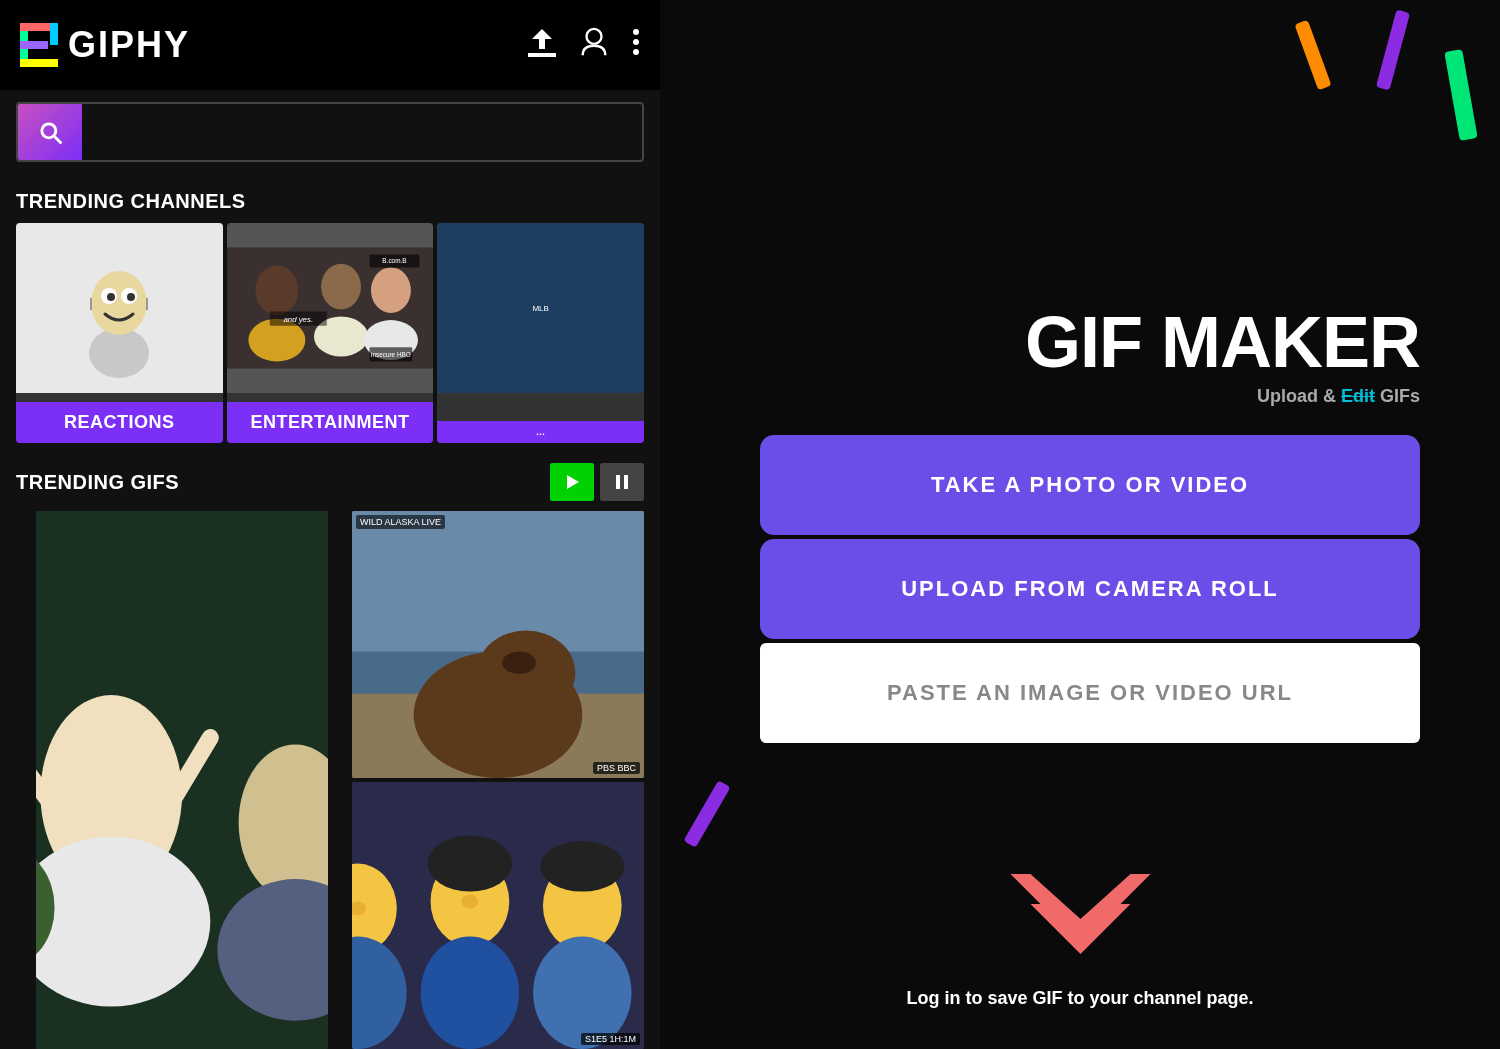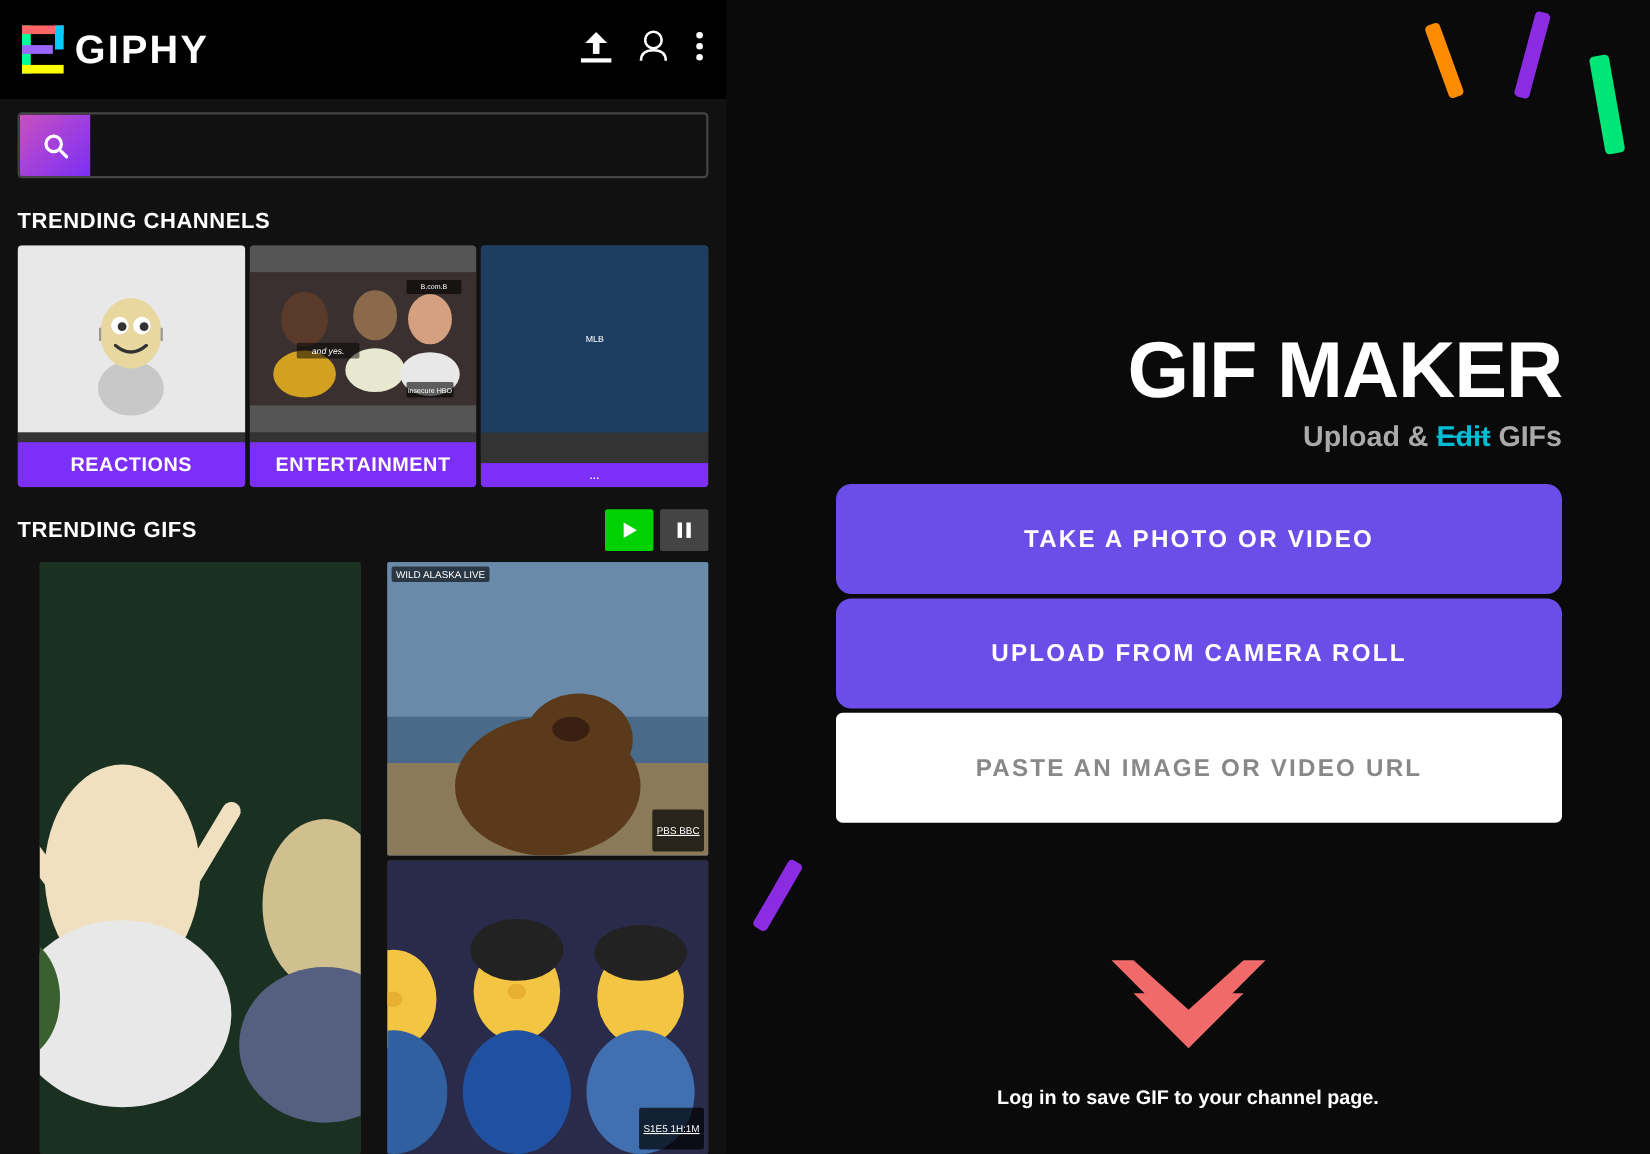--- a/index.html
+++ b/index.html
@@ -214,23 +214,22 @@
       padding: 2px 4px;
       border-radius: 2px;
     }
     .gif-duration {
       position: absolute;
       bottom: 4px;
       right: 4px;
       background: rgba(0,0,0,0.7);
       color: #fff;
       font-size: 9px;
-      padding: 14px 4px;
+      padding: 1px 4px;
       border-radius: 2px;
-      text-decoration: underline;
     }
 
     
     .right-panel {
       flex: 1;
       background: #0a0a0a;
       display: flex;
       flex-direction: column;
       align-items: center;
       justify-content: center;
@@ -293,21 +292,21 @@
       font-size: 72px;
       font-weight: 900;
       letter-spacing: -1px;
       text-align: center;
       line-height: 1;
       margin-bottom: 4px;
     }
 
     .gif-maker-subtitle {
       color: #aaa;
-      font-size: 26px;
+      font-size: 18px;
       font-weight: 700;
       text-align: center;
       margin-bottom: 24px;
     }
     .gif-maker-subtitle .highlight {
       color: #00bcd4;
       text-decoration: line-through;
     }
 
     .action-btn {

